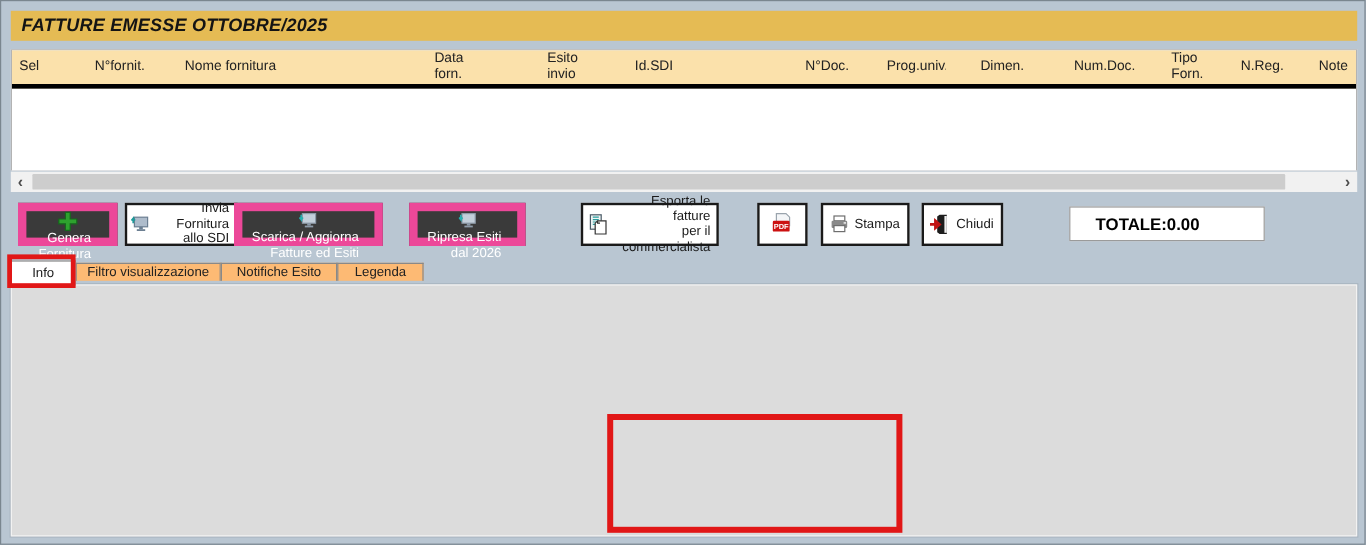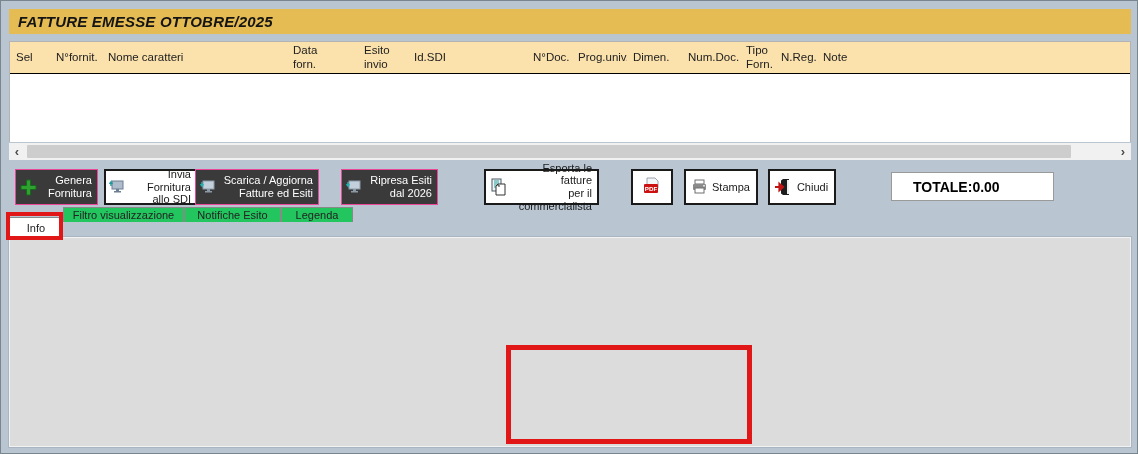--- a/index.html
+++ b/index.html
@@ -11,46 +11,46 @@
   }
   .abs { position:absolute; }
   .pre { white-space:pre-line; }
 
   
   #titlebar { left:8px; top:8px; width:1122px; height:25px; background:#e5bb54;
     font-size:15px; font-weight:bold; color:#141414; line-height:25px; padding-left:9px; letter-spacing:.2px;font-style:italic; }
 
   
   #gridwrap { left:8px; top:40px; width:1122px; height:101px; background:#ffffff; border:1px solid #b3b3b3; }
-  #gridheader { display:flex; height:32px; background:#fbe1ab; border-bottom:1px solid #000000; }
+  #gridheader { display:flex; height:32px; background:#fbe1ab; border-bottom:4px solid #000000;gap:23px; }
   .hcell { display:flex; align-items:center; padding-left:6px; font-size:11.5px; color:#222;
     line-height:1.15; white-space:pre-line; overflow:hidden; flex:0 0 auto; }
   #gridbody { height:68px; background:#fff; }
 
   
   #hscroll { left:8px; top:142px; width:1122px; height:17px; background:#f1f1f1; display:flex; align-items:center; }
   .scrollarrow { width:16px; height:17px; display:flex; align-items:center; justify-content:center;
     color:#4c4c4c; font-size:13px; font-weight:bold; cursor:default; }
   #hthumb { height:13px; width:1044px; margin-left:2px; background:#cdcdcd; border-radius:1px; }
   #htrackrest { flex:1; }
 
   
   .tbtn { top:168px; height:36px; display:flex; align-items:center; font-size:11px; line-height:1.15; cursor:default; }
   .tbtn .cap { flex:1; text-align:right; padding-right:5px; white-space:pre-line; }
-  .dark { background:#3a3a3a; color:#fff; border:1px solid #ec4899; }
+  .dark { background:#3a3a3a; color:#fff; border:7px solid #ec4899;flex-direction:column; }
   .lite { background:#fff; color:#1a1a1a; border:2px solid #1a1a1a; }
   .icon { flex:0 0 auto; display:flex; align-items:center; justify-content:center; }
 
   #totalebox { left:890px; top:171px; width:163px; height:29px; background:#fff; border:1px solid #9a9a9a;
     font-size:14px; font-weight:bold; display:flex; align-items:center; padding-left:21px; color:#000; }
   #totalebox .tv { }
 
   
-  .tab { top:206px; height:15px; font-size:11px; display:flex; align-items:center; justify-content:center;
-    border:1px solid #898989; border-bottom:none; background:#22c55e; color:#222; cursor:default; }
+  .tab { top:218px; height:15px; font-size:11px; display:flex; align-items:center; justify-content:center;
+    border:1px solid #898989; border-bottom:none; background:#fdba74; color:#222; cursor:default; }
   .tab.active { background:#ffffff; height:21px; top:216px; z-index:3; }
 
   
   #panel { left:8px; top:236px; width:1122px; height:210px; background:#dcdcdc;
     border:1px solid #f2f2f2; box-shadow:0 0 0 1px #a9b5c0; z-index:1; }
 
   .gb { position:absolute; border:1px solid #7f7f7f; }
   .lbl { position:absolute; font-size:11.5px; color:#1a1a1a; }
   .b { font-weight:bold; }
   .darkred { color:#8b0000; }
@@ -77,21 +77,21 @@
 <body>
 
 <div id="window">
 
   <div id="titlebar" class="abs">FATTURE EMESSE OTTOBRE/2025</div>
 
   <div id="gridwrap" class="abs">
     <div id="gridheader">
       <div class="hcell" style="width:40px">Sel</div>
       <div class="hcell" style="width:52px">N°fornit.</div>
-      <div class="hcell" style="width:185px">Nome caratteri</div>
+      <div class="hcell" style="width:185px">Nome fornitura</div>
       <div class="hcell" style="width:71px">Data
 forn.</div>
       <div class="hcell" style="width:50px">Esito
 invio</div>
       <div class="hcell" style="width:119px">Id.SDI</div>
       <div class="hcell" style="width:45px">N°Doc.</div>
       <div class="hcell" style="width:55px">Prog.univ.</div>
       <div class="hcell" style="width:55px">Dimen.</div>
       <div class="hcell" style="width:58px">Num.Doc.</div>
       <div class="hcell" style="width:35px">Tipo

